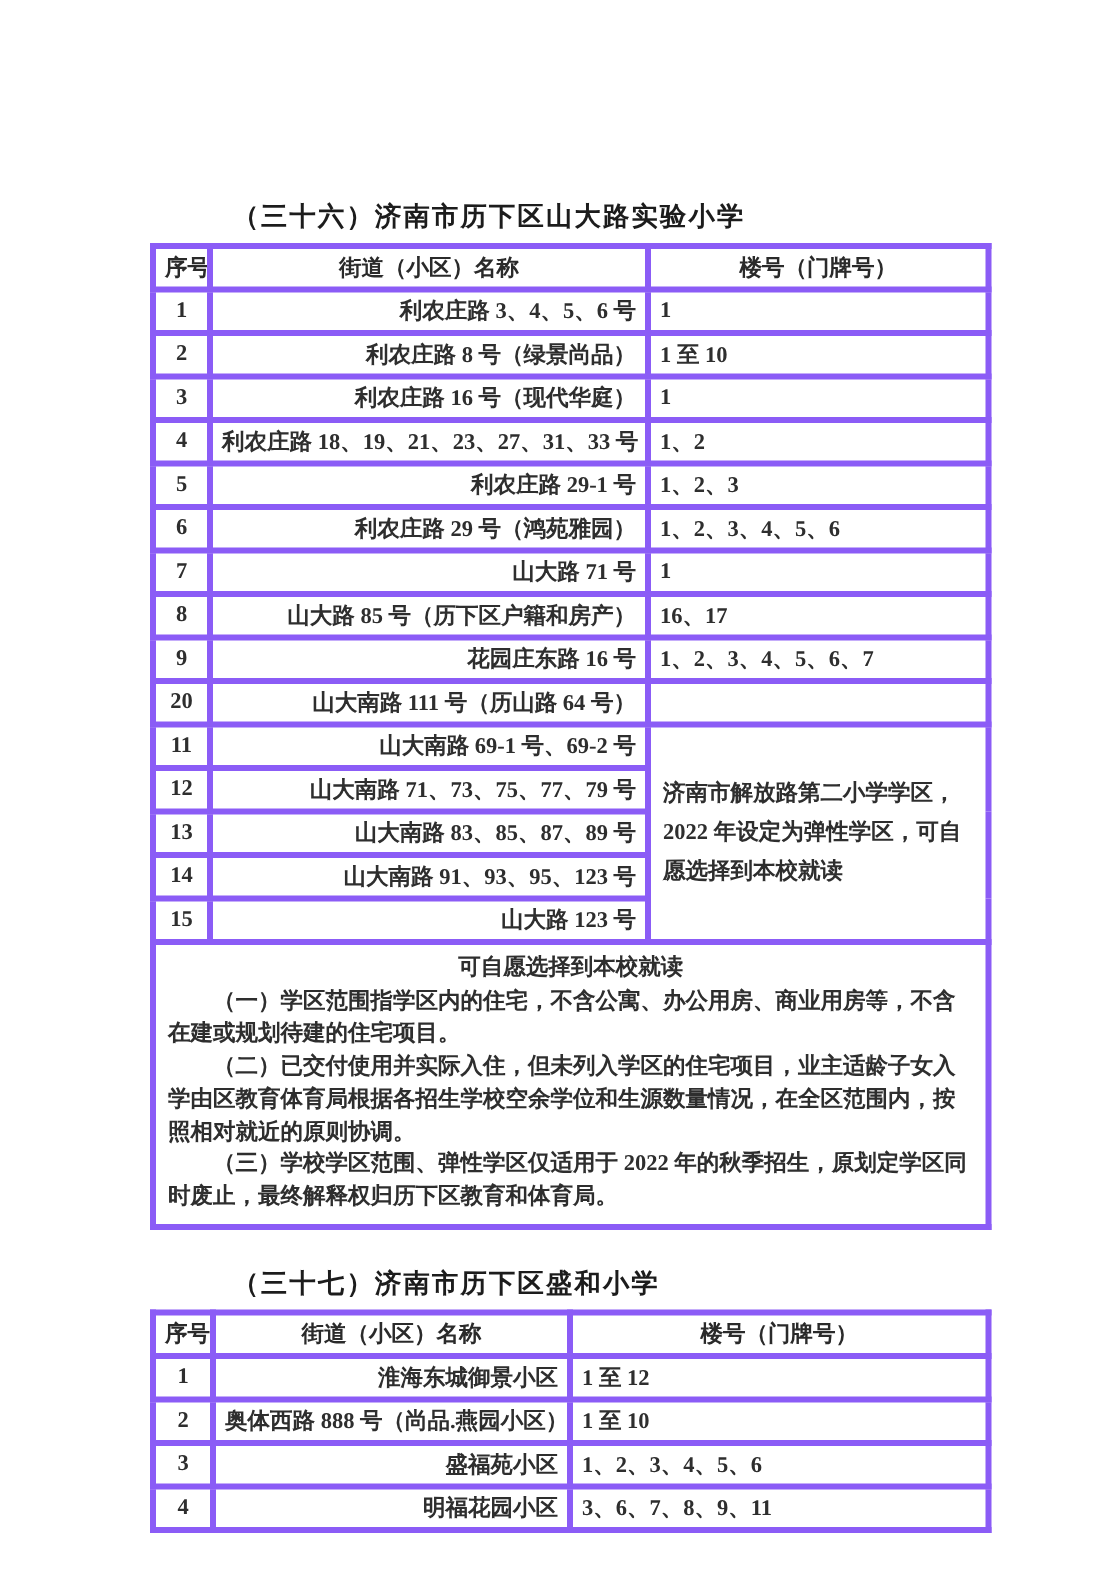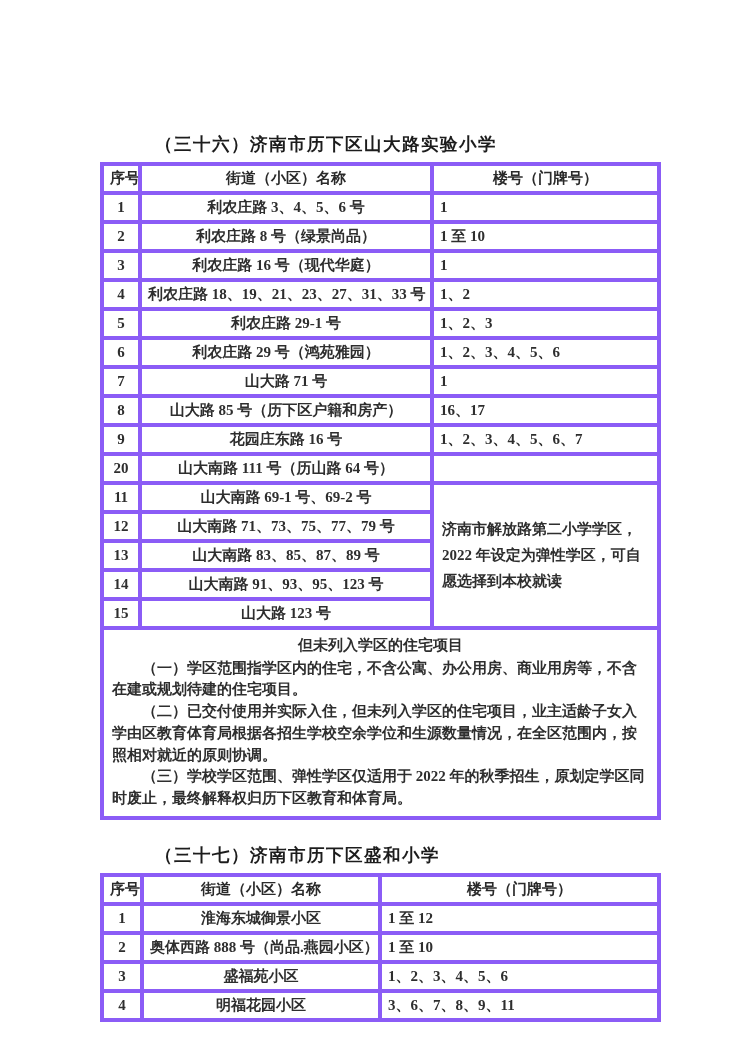--- a/index.html
+++ b/index.html
@@ -27,21 +27,21 @@
   .zone-table th, .zone-table td {
     border:4px solid #8b5cf6;
     font-size:15px; font-weight:bold;
     padding:3px 6px; height:17px;
     vertical-align:middle;
     overflow:hidden; white-space:nowrap;
   }
   .t2 th, .t2 td { height:18px; }
   .zone-table th { text-align:center; color:#2a2a2a; }
   .cell-no { text-align:center; }
-  .cell-name { text-align:center; padding-left:9px; }
+  .cell-name { text-align:right; padding-left:9px; }
   .cell-bldg { text-align:left; padding-left:9px; }
   .cell-merged {
     white-space:normal !important;
     font-size:13px; line-height:1.75;
     padding:10px 8px !important;
     text-align:left; vertical-align:middle;
   }
   .notes-cell {
     white-space:normal !important;
     padding:4px 8px 6px 8px !important;
@@ -155,21 +155,21 @@
           <td class="cell-name">山大南路 91、93、95、123 号</td>
         </tr>
         <tr>
           <td class="cell-no">15</td>
           <td class="cell-name">山大路 123 号</td>
         </tr>
       </tbody>
     <tbody>
       <tr>
         <td class="notes-cell" colspan="3">
-          <div class="notes-title">但未列入学区的住宅项目</div>
+          <div class="notes-title">可自愿选择到本校就读</div>
           <p>（一）学区范围指学区内的住宅，不含公寓、办公用房、商业用房等，不含在建或规划待建的住宅项目。</p>
           <p>（二）已交付使用并实际入住，但未列入学区的住宅项目，业主适龄子女入学由区教育体育局根据各招生学校空余学位和生源数量情况，在全区范围内，按照相对就近的原则协调。</p>
           <p>（三）学校学区范围、弹性学区仅适用于 2022 年的秋季招生，原划定学区同时废止，最终解释权归历下区教育和体育局。</p>
         </td>
       </tr>
     </tbody>
   </table>
 
   <div class="address-row">
   </div>

